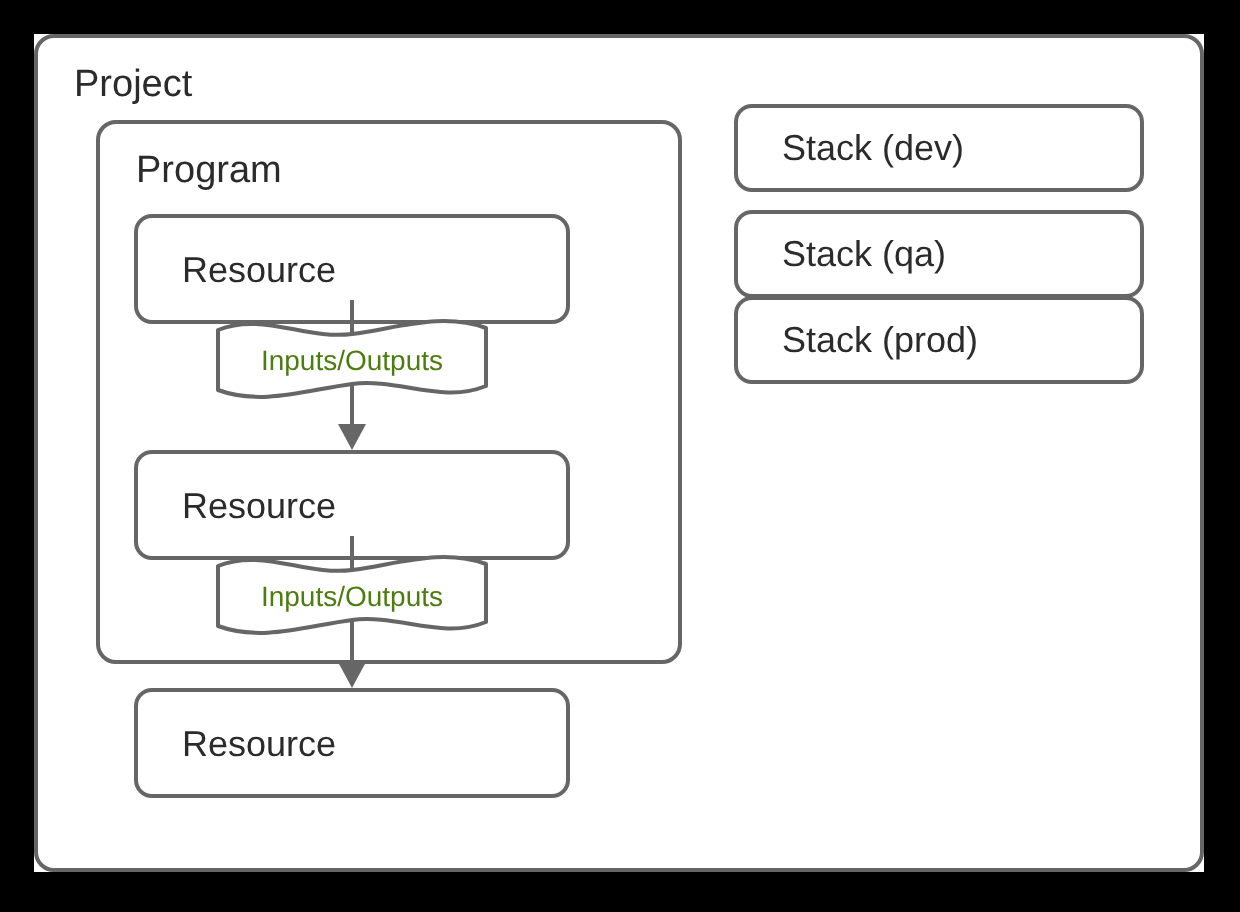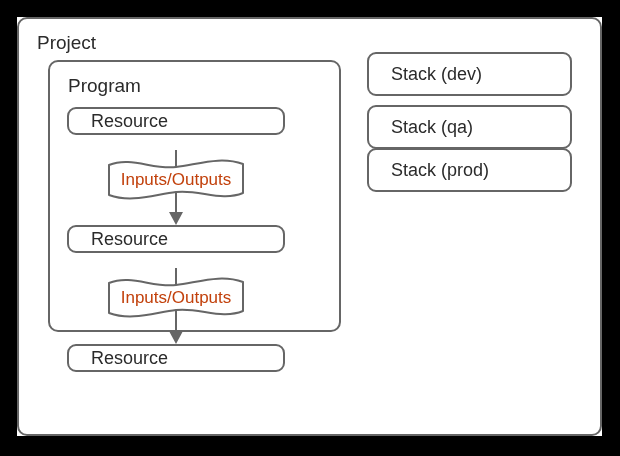--- a/index.html
+++ b/index.html
@@ -76,21 +76,21 @@
     left: 48px;
     top: 60px;
     width: 293px;
     height: 272px;
     text-align: center;
   }
 
   
   .resource-box {
     width: 218px;
-    height: 28px;
+    height: 55px;
   }
   #resource-1 { left: 67px; top: 107px; }
   #resource-2 { left: 67px; top: 225px; }
   #resource-3 { left: 67px; top: 344px; }
 
   
   .stack-box {
     left: 367px;
     width: 205px;
     height: 44px;
@@ -123,22 +123,22 @@
     left: 0;
     top: 0;
     display: block;
   }
   .wave-label {
     position: absolute;
     width: 138px;
     top: 50%;
     transform: translateY(-50%);
     text-align: center;
-    font-size: 17px;
-    color: #c2410c;
+    font-size: 14px;
+    color: #4d7c0f;
     white-space: nowrap;
   }
 
   
   #watermark {
     position: absolute;
     right: 16px;
     bottom: 12px;
     font-size: 11px;
     color: #d8d8d8;

